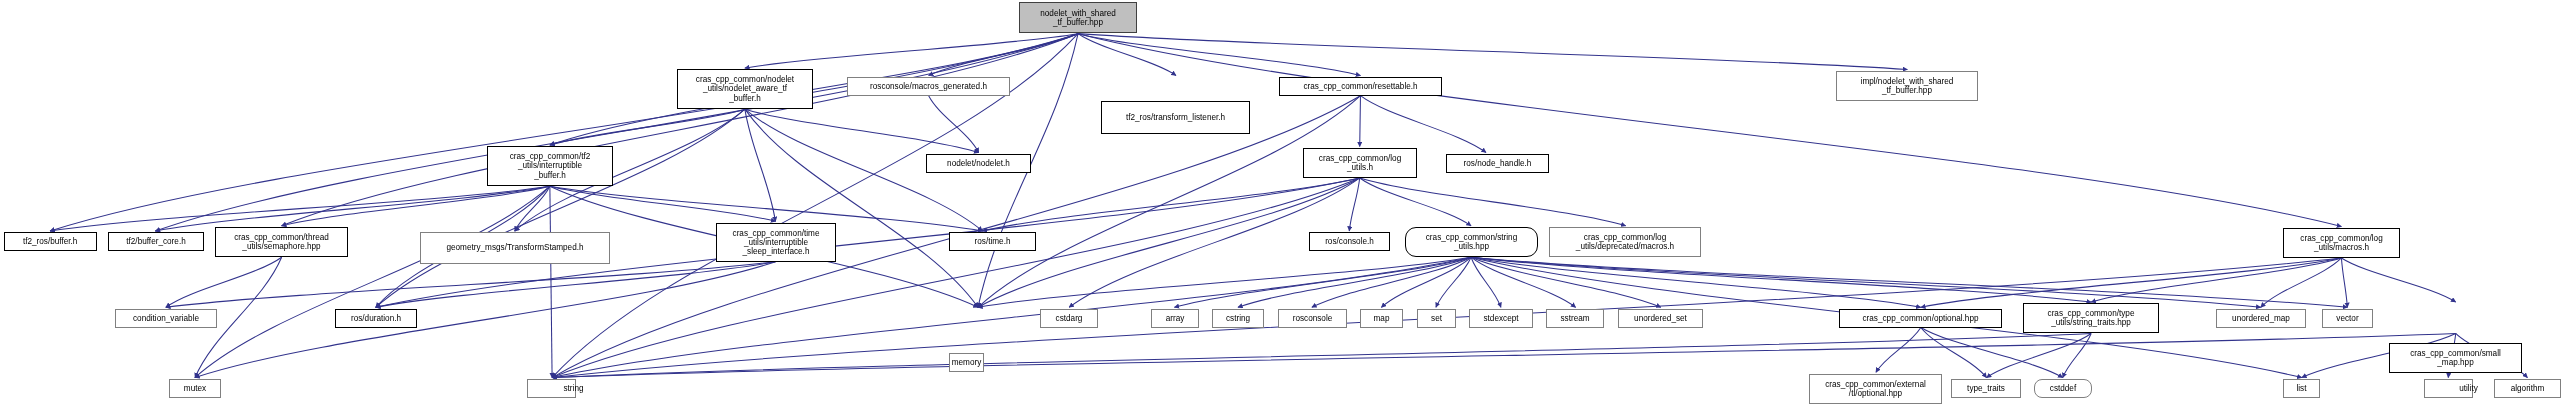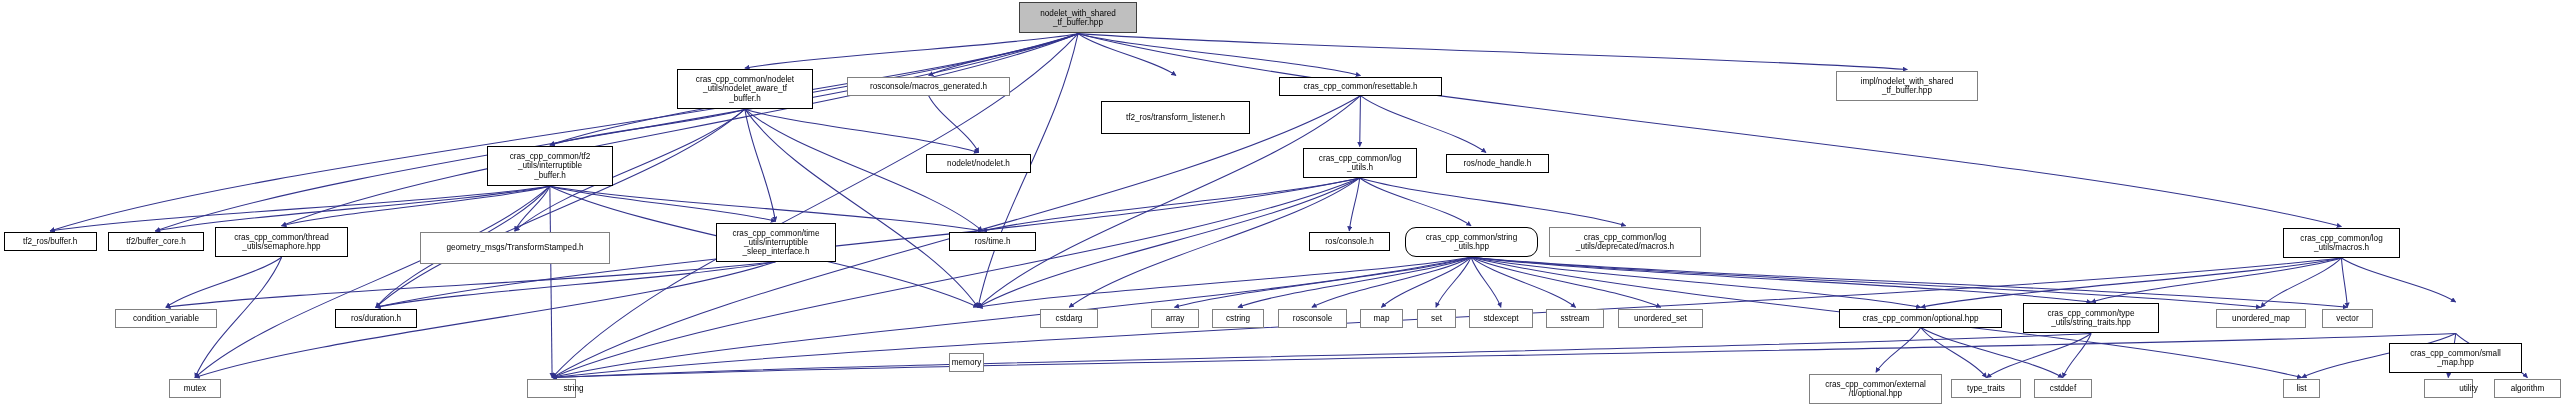--- a/index.html
+++ b/index.html
@@ -181,19 +181,19 @@
 _utils/string_traits.hpp</div>
       <div class="node gray" style="left: 2216px; top: 309px; width: 90px; height: 18.7px; font-size: 8.2px;">unordered_map</div>
       <div class="node gray" style="left: 2322px; top: 309px; width: 51px; height: 18.7px; font-size: 8.2px;">vector</div>
       <div class="node thick" style="left: 2389px; top: 303px; width: 133px; height: 30px; font-size: 8.2px; margin-top: 40px;">cras_cpp_common/small
 _map.hpp</div>
       <div class="node gray" style="left: 169px; top: 379px; width: 52px; height: 18.7px; font-size: 8.2px;">mutex</div>
       <div class="node gray" style="left: 527px; top: 379px; width: 49px; height: 18.7px; font-size: 8.2px; padding-left: 44px;">string</div>
       <div class="node gray" style="left: 1809px; top: 374px; width: 133px; height: 30px; font-size: 8.2px;">cras_cpp_common/external
 /tl/optional.hpp</div>
       <div class="node gray" style="left: 1951px; top: 379px; width: 70px; height: 18.7px; font-size: 8.2px;">type_traits</div>
-      <div class="node gray" style="left: 2034px; top: 379px; width: 58px; height: 18.7px; font-size: 8.2px;">cstddef</div>
+      <div class="node gray" style="left: 2034px; top: 379px; width: 58px; height: 18.7px; font-size: 8.2px; border-radius: 8px;">cstddef</div>
       <div class="node gray" style="left: 2283px; top: 379px; width: 37px; height: 18.7px; font-size: 8.2px;">list</div>
       <div class="node gray" style="left: 2424px; top: 379px; width: 49px; height: 18.7px; font-size: 8.2px; padding-left: 40px;">utility</div>
       <div class="node gray" style="left: 2494px; top: 379px; width: 67px; height: 18.7px; font-size: 8.2px;">algorithm</div>
     </div>
 </div>
 
 
 </body></html>

